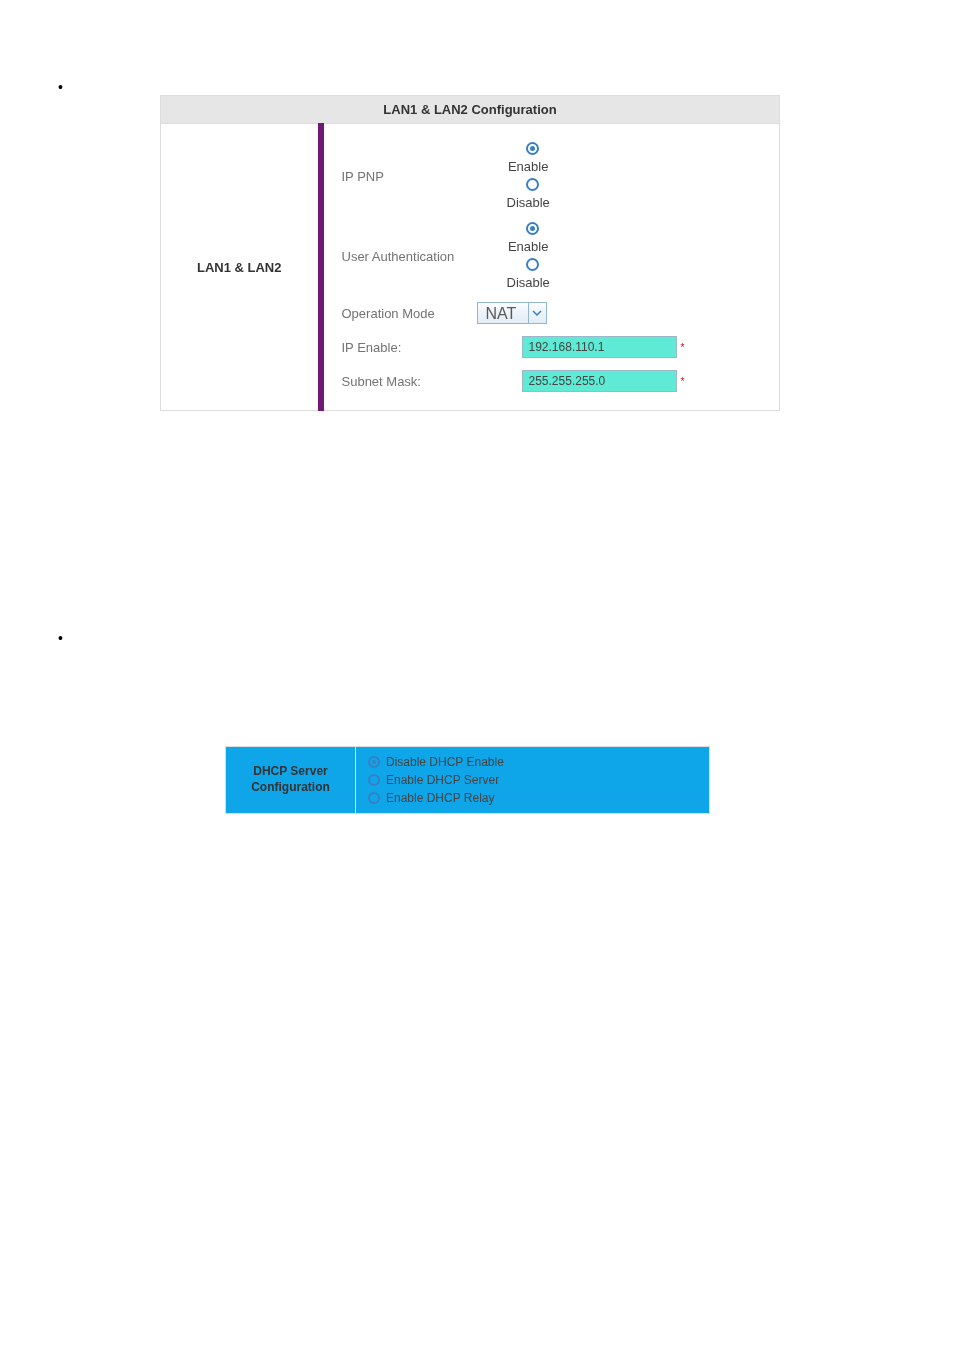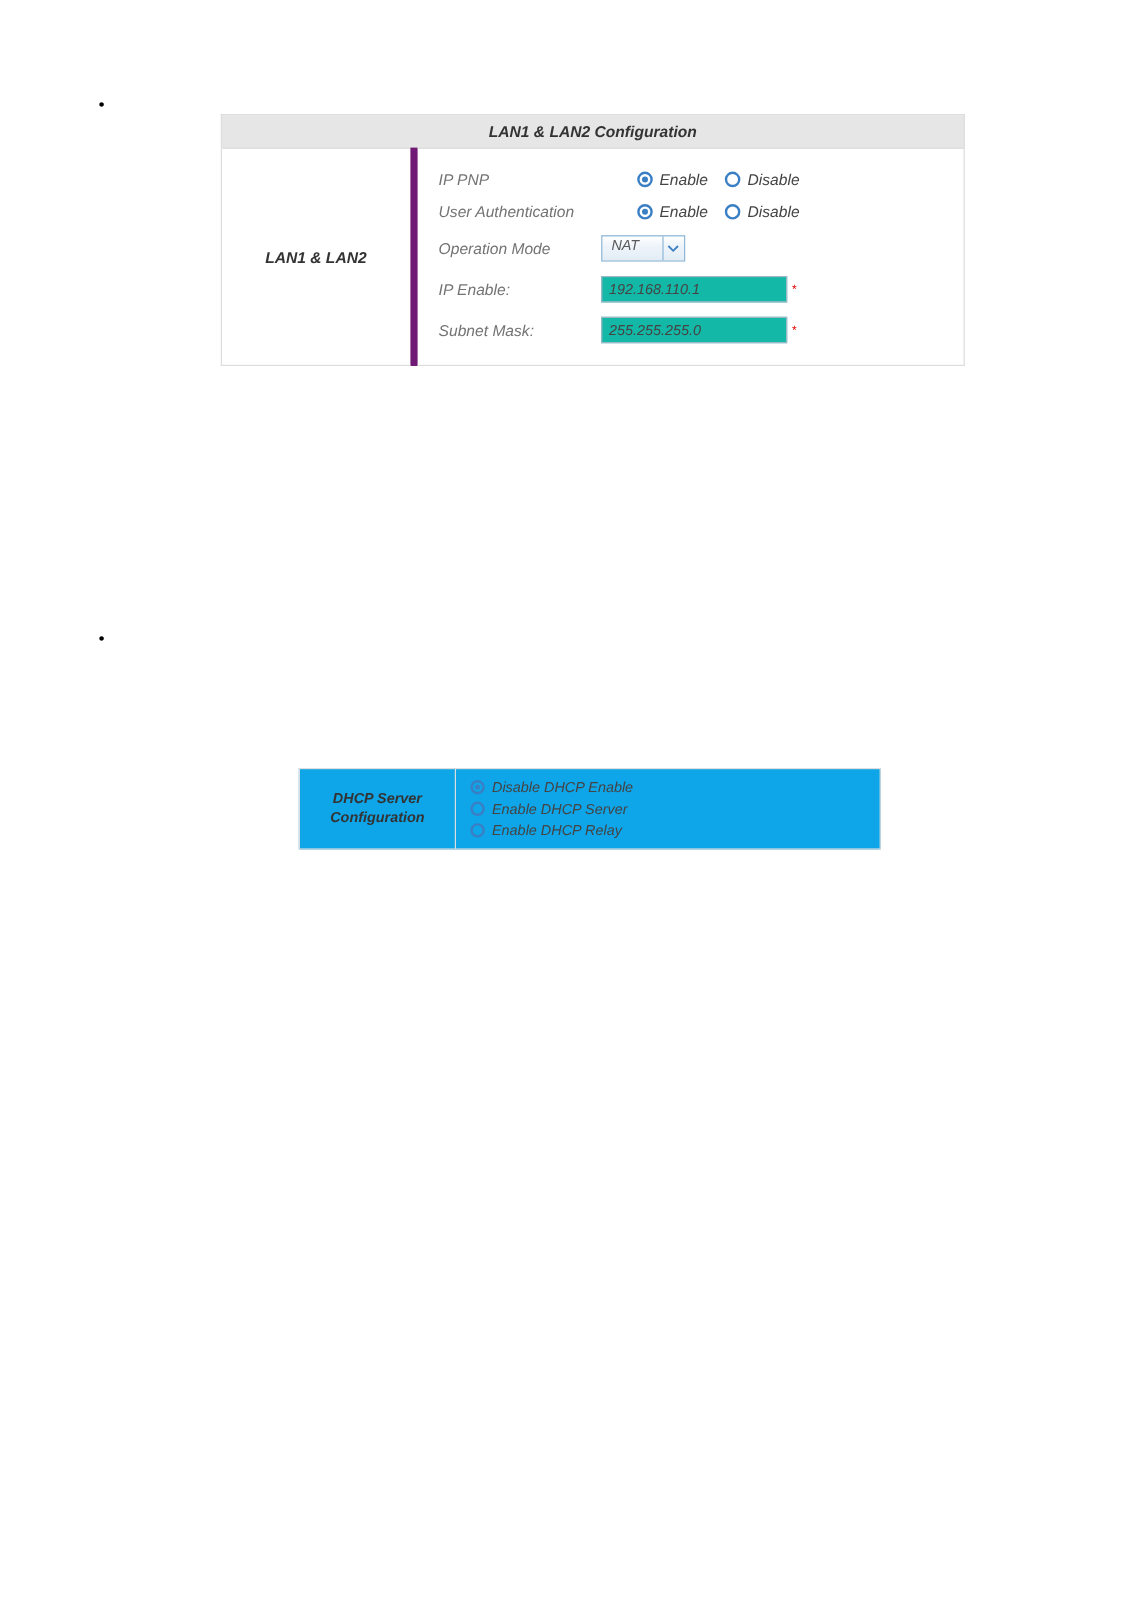--- a/index.html
+++ b/index.html
@@ -3,21 +3,21 @@
   <meta charset="utf-8">
   <style>
     * { box-sizing: border-box; margin: 0; padding: 0; }
     body {
       font-family: Arial, Helvetica, sans-serif;
       font-size: 13px;
       color: #444;
       background: #fff;
       width: 954px;
     }
-    ul.bullets { list-style: none; padding-left: 94px; margin-top: 80px; font-style: italic; }
+    ul.bullets { list-style: none; padding-left: 70px; margin-top: 80px; }
     ul.bullets > li { position: relative; margin-bottom: 40px; }
     ul.bullets > li::before {
       content: "•";
       position: absolute;
       left: -12px;
       top: 0;
       color: #000;
       font-size: 14px;
       line-height: 1;
     }
@@ -47,62 +47,63 @@
       border-right: 6px solid #701a75;
       vertical-align: middle;
     }
     .lan-table td.content { padding: 12px 0 12px 0; }
     .form-row {
       display: flex;
       align-items: center;
       padding: 6px 18px;
     }
     .form-row .label { width: 135px; color: #737373; font-size: 13px; }
-    .radio-group { display: inline-flex; align-items: center; gap: 4px; margin-left: 30px; }
+    .radio-group { display: inline-flex; align-items: center; gap: 4px; margin-left: 30px; flex-direction: column; }
     .radio-circle {
       display: inline-flex; align-items: center; justify-content: center;
       width: 13px; height: 13px;
       border: 2px solid #3a7fc4;
       border-radius: 50%;
       margin-right: 2px;
     }
     .radio-circle.selected::after {
       content: "";
       width: 5px; height: 5px; border-radius: 50%; background: #3a7fc4;
     }
     .radio-label { color: #444; margin-right: 10px; font-size: 13px; }
 
     .select-box {
-      display: inline-flex; align-items: flex-start;
+      display: inline-flex; align-items: flex-end;
       border: 1px solid #8fb8d8;
       background: linear-gradient(#fff,#eef4fa 40%,#e3edf6);
       height: 22px;
       position: relative;
       color: #5a5a5a;
-      font-size: 12px;
+      font-size: 16px;
     }
     .select-box .sel-text { padding: 0 8px 0 8px; min-width: 50px; }
     .select-box .sel-arrow {
       width: 18px; height: 100%;
       border-left: 1px solid #8fb8d8;
       display: flex; align-items: center; justify-content: center;
       color: #3a7fc4;
     }
     .select-box .sel-arrow svg { width: 10px; height: 10px; }
 
     .text-input {
       display: inline-block;
       border: 1px solid #9eb6c9;
-      background: #14b8a6;
+      background: #5eead4;
       font-size: 12px;
       color: #444;
       height: 22px;
       width: 155px;
       padding: 0 6px;
       line-height: 20px;
+      margin-left: 45px;
     }
     .req-mark { color: #d00; font-size: 10px; margin-left: 4px; vertical-align: middle; }
 
     
     .dhcp-wrap { margin-left: 155px; }
     .dhcp-table {
       border: 1px solid #ddd;
       border-collapse: collapse;
       width: 485px;
       background: #0ea5e9;

